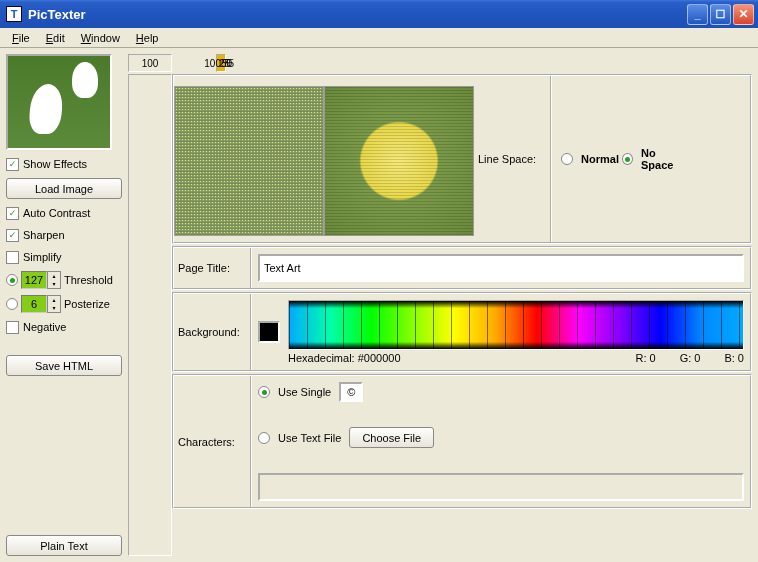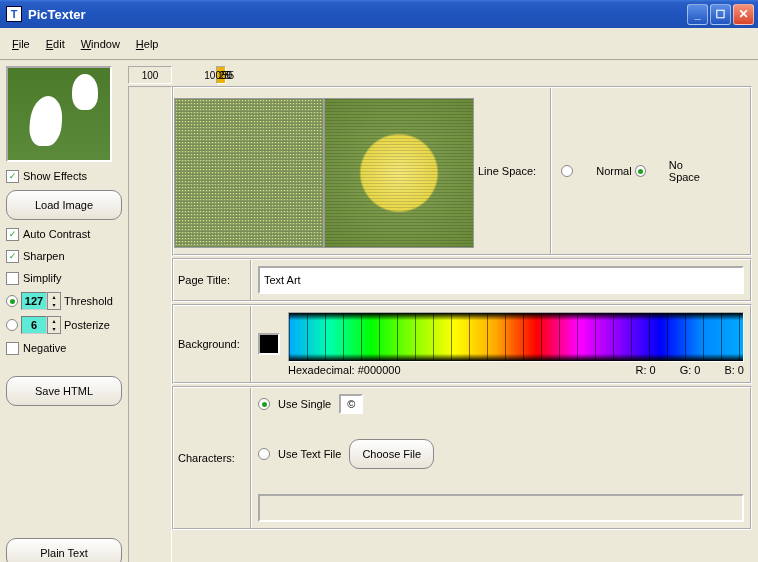--- a/index.html
+++ b/index.html
@@ -6,62 +6,62 @@
 body { background: #ece9d8; width: 758px; height: 562px; overflow: hidden; }
 
 .titlebar { height: 28px; background: linear-gradient(to bottom, #3b77dd 0%, #2a5fc7 8%, #2156c0 40%, #1d4fb5 100%); display: flex; align-items: center; padding: 0 2px; color: #fff; }
 .titlebar .icon { width: 16px; height: 16px; background: #fff; margin: 0 4px; display: flex; align-items: center; justify-content: center; color: #2156c0; font-weight: bold; font-size: 11px; border: 1px solid #003; }
 .titlebar .title { font-weight: bold; font-size: 13px; flex: 1; padding-left: 2px; }
 .titlebar .win-btns { display: flex; gap: 2px; margin-right: 2px; }
 .titlebar .win-btn { width: 21px; height: 21px; border-radius: 3px; display: flex; align-items: center; justify-content: center; font-weight: bold; color: #fff; border: 1px solid rgba(255,255,255,0.5); }
 .win-btn.min, .win-btn.max { background: linear-gradient(to bottom, #5a8ee6, #2156c0); }
 .win-btn.close { background: linear-gradient(to bottom, #f5937a, #d9452b); font-size: 12px; }
 
-.menubar { height: 32px; background: #ece9d8; display: flex; align-items: center; padding: 0 4px; border-bottom: 1px solid #aca899; }
+.menubar { height: 20px; background: #ece9d8; display: flex; align-items: center; padding: 0 4px; border-bottom: 1px solid #aca899; }
 .menubar .menu-item { padding: 2px 8px; cursor: default; }
 .menubar .menu-item::first-letter { text-decoration: underline; }
 
 .content { display: flex; height: calc(562px - 28px - 20px); padding: 6px; gap: 6px; }
 
 .left-panel { width: 116px; display: flex; flex-direction: column; gap: 6px; }
 .thumb { width: 106px; height: 96px; border: 2px inset #fff; background: linear-gradient(to bottom, #4a7a2a 0%, #5a8a3a 100%); position: relative; overflow: hidden; }
 .thumb::before { content: ""; position: absolute; left: 22px; top: 28px; width: 32px; height: 50px; background: #fff; border-radius: 50% 50% 40% 40%; transform: skewX(-5deg); }
 .thumb::after { content: ""; position: absolute; right: 12px; top: 6px; width: 26px; height: 36px; background: #fff; border-radius: 50% 50% 40% 40%; }
 
 .chk-row { display: flex; align-items: center; gap: 4px; height: 16px; }
 .chk { width: 13px; height: 13px; background: #fff; border: 1px solid #888; display: inline-flex; align-items: center; justify-content: center; font-size: 9px; color: #21a121; }
 .radio { width: 12px; height: 12px; border-radius: 50%; background: #fff; border: 1px solid #888; display: inline-flex; align-items: center; justify-content: center; }
 .radio.on::after { content: ""; width: 5px; height: 5px; border-radius: 50%; background: #21a121; }
 
-.btn { height: 30px; border: 1px solid #888; background: linear-gradient(to bottom, #fefefe, #e8e4d8); border-radius: 10px; padding: 0 6px; display: flex; align-items: center; justify-content: center; cursor: default; }
+.btn { height: 21px; border: 1px solid #888; background: linear-gradient(to bottom, #fefefe, #e8e4d8); border-radius: 3px; padding: 0 6px; display: flex; align-items: center; justify-content: center; cursor: default; }
 
 .spinner-row { display: flex; align-items: center; gap: 3px; }
 .spinner { display: flex; align-items: center; height: 18px; }
-.spinner input { width: 26px; height: 18px; border: 1px inset #ccc; text-align: center; font-size: 11px; background: #5eead4; font-weight: bold; }
+.spinner input { width: 26px; height: 18px; border: 1px inset #ccc; text-align: center; font-size: 11px; background: #84cc16; }
 .spinner .arrows { width: 14px; height: 18px; display: flex; flex-direction: column; border: 1px solid #888; background: #ece9d8; font-size: 6px; line-height: 8px; text-align: center; }
 
 .right-area { flex: 1; display: flex; flex-direction: column; }
 .ruler-h { height: 18px; border: 1px inset #fff; background: #eab308; display: flex; align-items: flex-end; padding: 0 4px; position: relative; margin-left: 44px; }
 .ruler-h .tick { position: absolute; bottom: 2px; font-size: 10px; }
 .ruler-corner { width: 44px; height: 18px; display: flex; align-items: center; justify-content: center; border: 1px inset #fff; font-size: 10px; }
 .ruler-wrap { display: flex; }
 
 .main-grid { flex: 1; display: flex; }
 .ruler-v { width: 44px; border: 1px inset #fff; background: #ece9d8; margin-top: 2px; }
 .panel-stack { flex: 1; display: flex; flex-direction: column; gap: 2px; margin-top: 2px; }
 
 .section { border: 2px groove #fff; display: flex; }
 .section .label-col { width: 78px; border-right: 2px groove #fff; display: flex; align-items: center; padding: 4px; }
 .section .body-col { flex: 1; padding: 6px; }
 
 .preview-row { display: flex; justify-content: space-around; padding: 10px 0 6px; }
 .preview { width: 150px; height: 150px; border: 1px solid #999; background: radial-gradient(circle at 50% 50%, #f5e878 0%, #e8d84a 36%, #7a9a4a 38%, #6a8a3a 100%); position: relative; }
 .preview.normal { filter: contrast(0.7) brightness(1.1); background-size: 3px 3px; }
 .preview::after { content:""; position:absolute; inset:0; background-image: repeating-linear-gradient(0deg, rgba(0,0,0,0.15) 0 1px, transparent 1px 3px); }
-.radio-pair { flex:1; display:flex; justify-content:center; align-items:center; gap:23px; }
+.radio-pair { flex:1; display:flex; justify-content:center; align-items:center; gap:8px;font-weight:bold; }
 
 .text-input { height: 20px; border: 2px inset #fff; background: #fff; padding: 12px 4px; width: 100%; }
 .text-input.ro { background: #ece9d8; }
 
 .color-swatch { width: 22px; height: 22px; border: 2px inset #fff; background: #000; }
 .hue-bar { flex: 1; height: 50px; border: 1px inset #fff; background: linear-gradient(to right,
   #0af 0%, #08f 6%, #0f6 12%, #0c0 18%, #3f3 24%, #6f0 30%, #af0 36%, #ff0 42%, #fc0 48%, #f60 54%, #f0c 60%, #c0f 66%, #60f 72%, #30f 78%, #00c 84%, #03c 90%, #066 100%);
   background-image:
    linear-gradient(to bottom, #000 0%, transparent 15%, transparent 85%, #000 100%),
    repeating-linear-gradient(to right, rgba(0,0,0,0.5) 0 1px, transparent 1px 18px),

